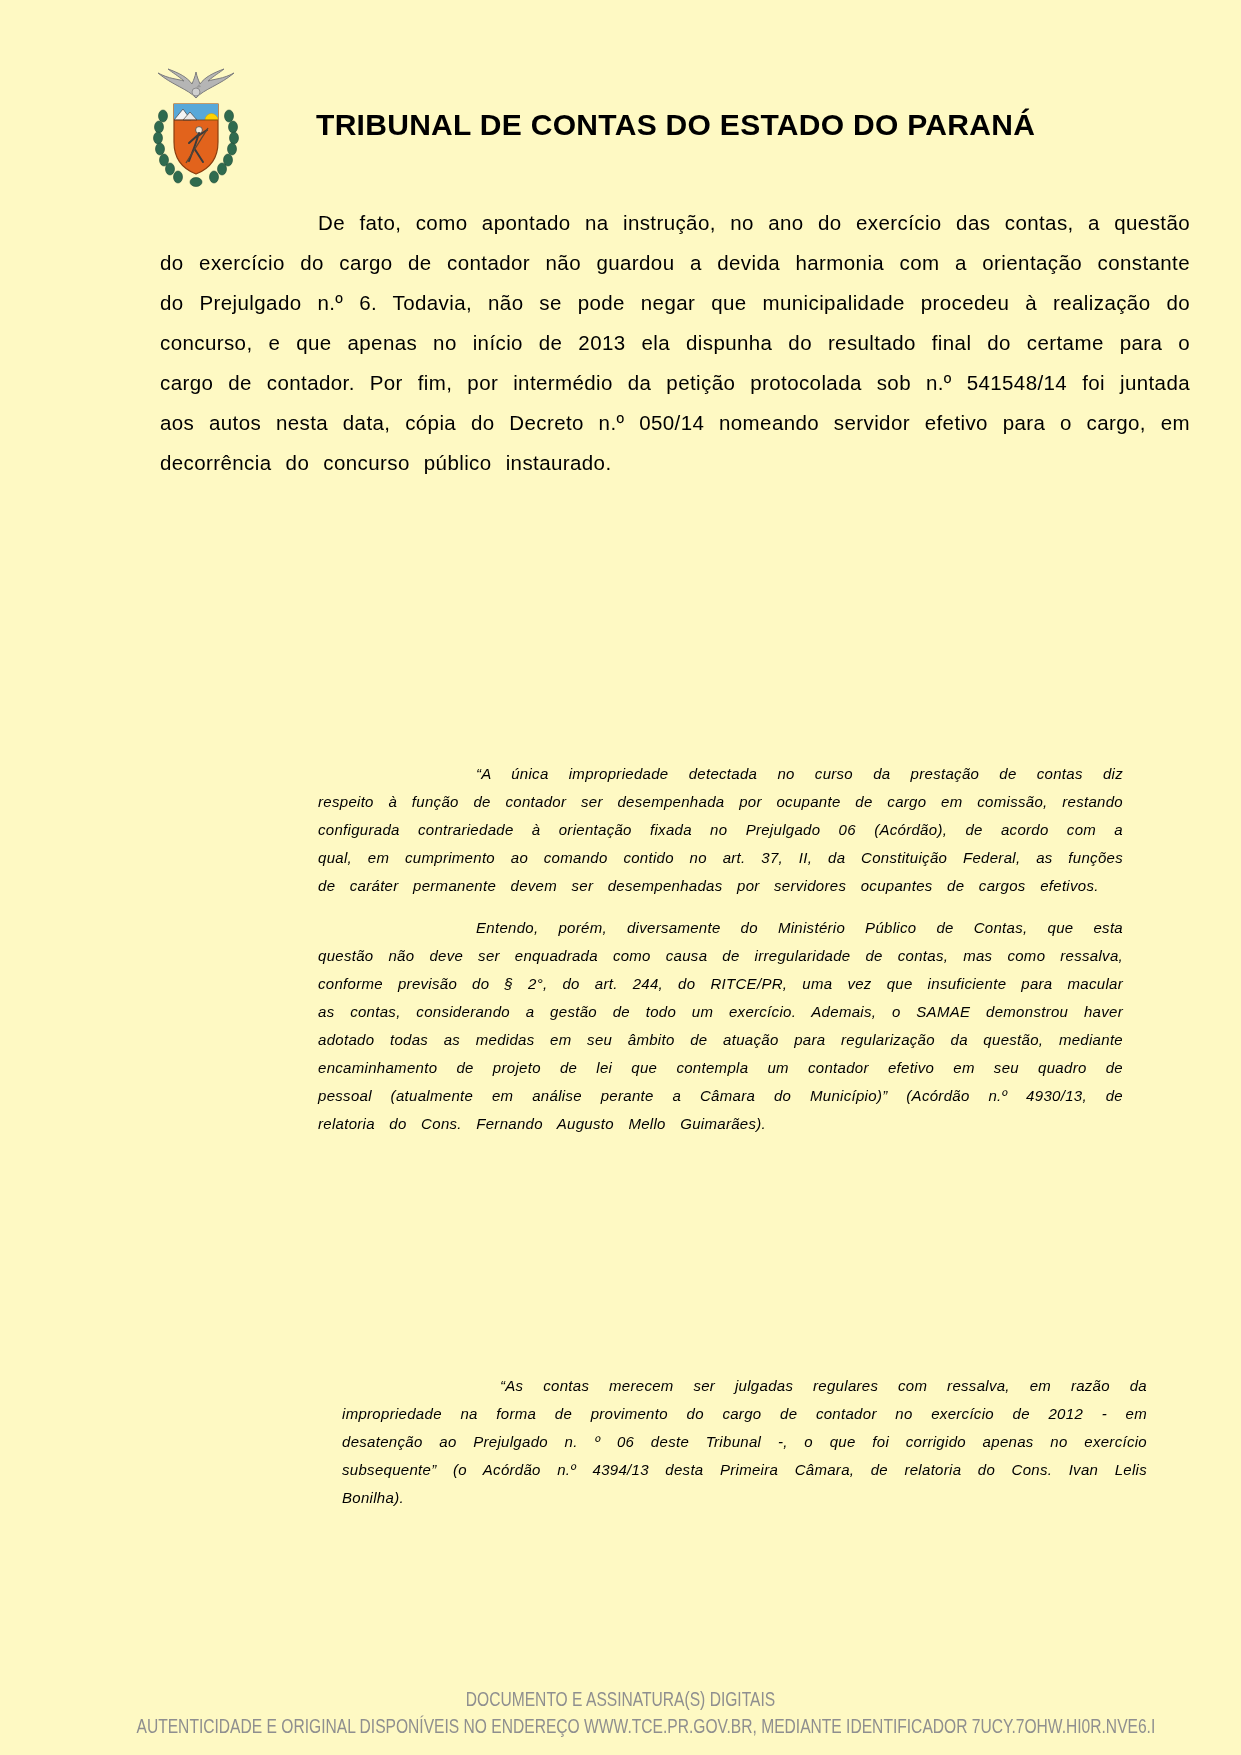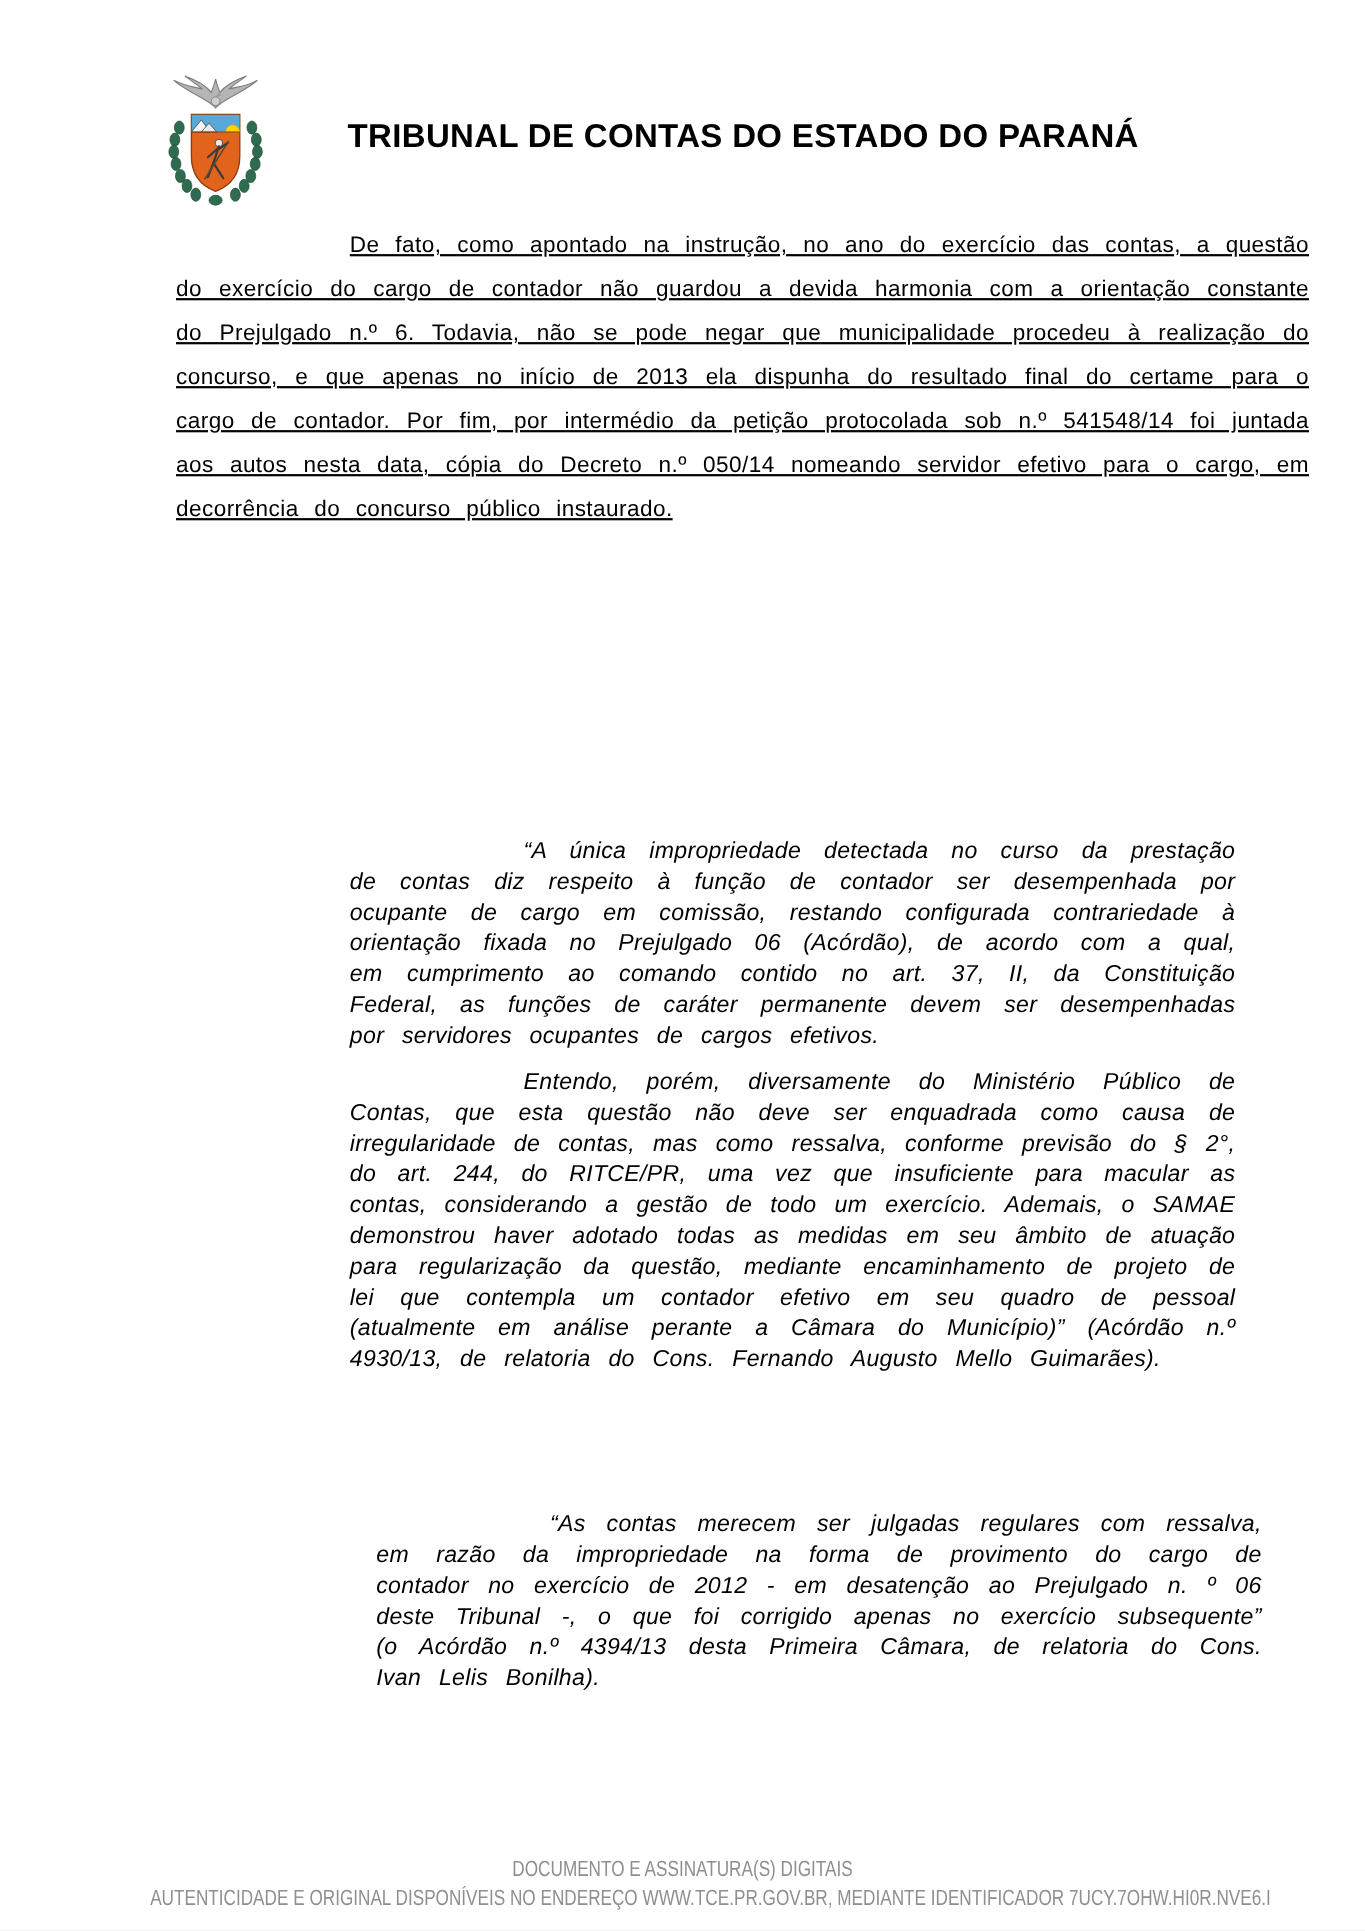--- a/index.html
+++ b/index.html
@@ -1,43 +1,43 @@
 <!DOCTYPE html>
 <html lang="pt"><head>
 <meta charset="utf-8">
 <style>
   html,body{margin:0;padding:0;background:#e8e8e8;}
   #page{
     position:relative;
     width:1241px;height:1755px;
-    background:#ffffff;
+    background:#fef9c3;
     font-family:"Liberation Sans", sans-serif;
     color:#000;
     margin:0 auto;
     overflow:hidden;
   }
   
   #logo{position:absolute;left:150px;top:68px;width:92px;height:122px;}
   #doc-title{
     position:absolute;left:316px;top:108px;
     font-size:30px;font-weight:bold;letter-spacing:0.3px;
     white-space:nowrap;
   }
   
   #body-text{
     position:absolute;left:160px;top:203px;width:1030px;
     font-size:20.5px;line-height:40px;
     text-align:justify;
     letter-spacing:0.4px;word-spacing:8px;
   }
-  #body-text p{margin:0;text-indent:158px;text-decoration:underline;}
+  #body-text p{margin:0;text-indent:158px;}
   
   .blockquote{
     position:absolute;left:318px;width:805px;
-    font-size:21px;line-height:28px;font-style:italic;
+    font-size:15px;line-height:28px;font-style:italic;
     text-align:justify;
     letter-spacing:0.3px;word-spacing:10px;
   }
   .blockquote p{margin:0 0 14px 0;text-indent:158px;}
   #quote-1{top:760px;}
   #quote-2{top:1372px;margin-left:24px;}
   
   #page-footer{
     position:absolute;left:0;top:1686px;width:100%;
     text-align:center;color:#8f8f8f;font-weight:normal;

